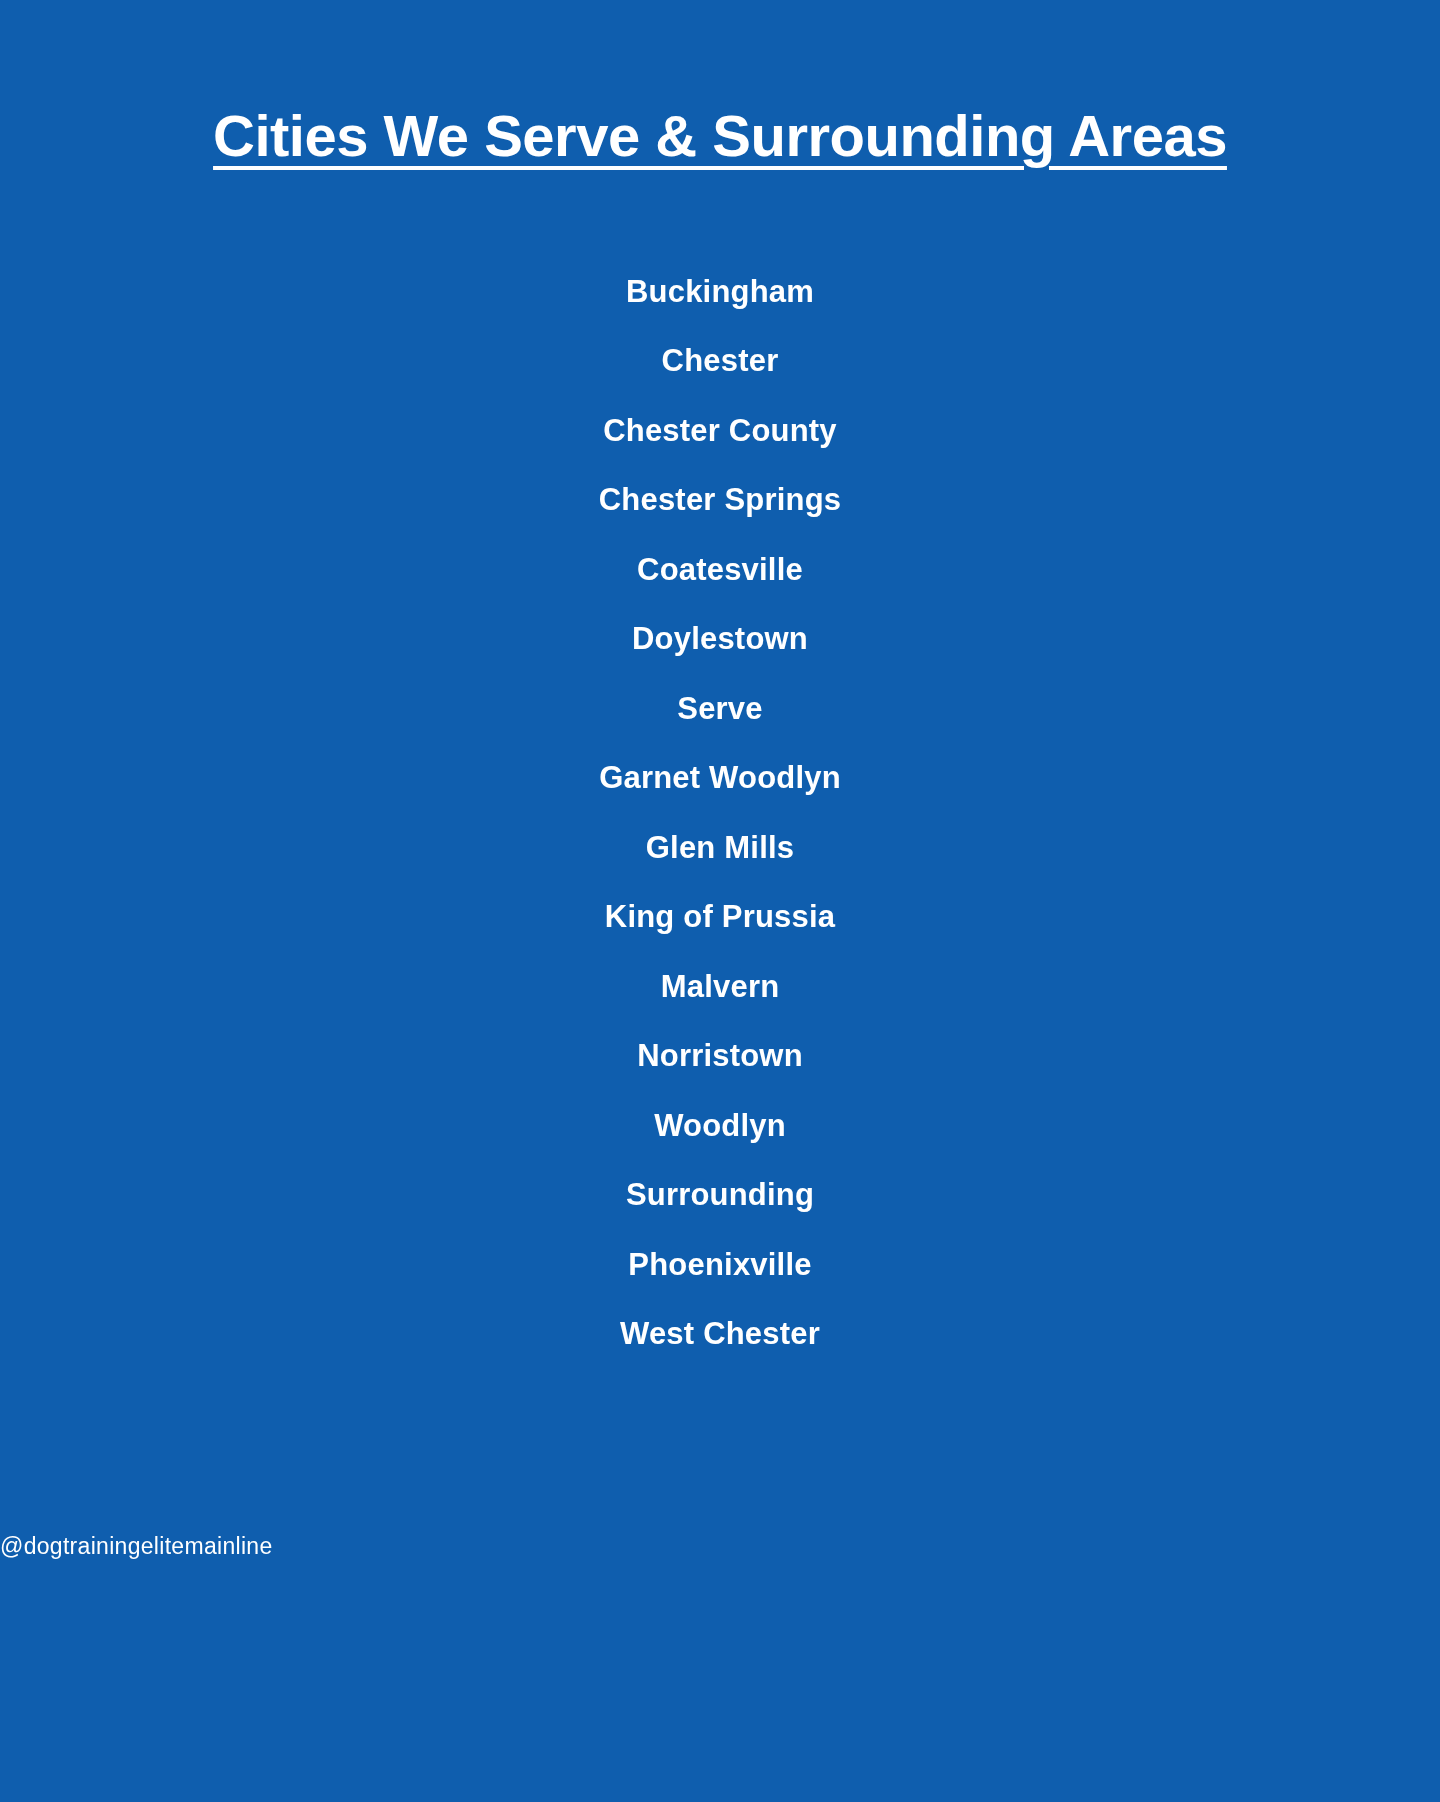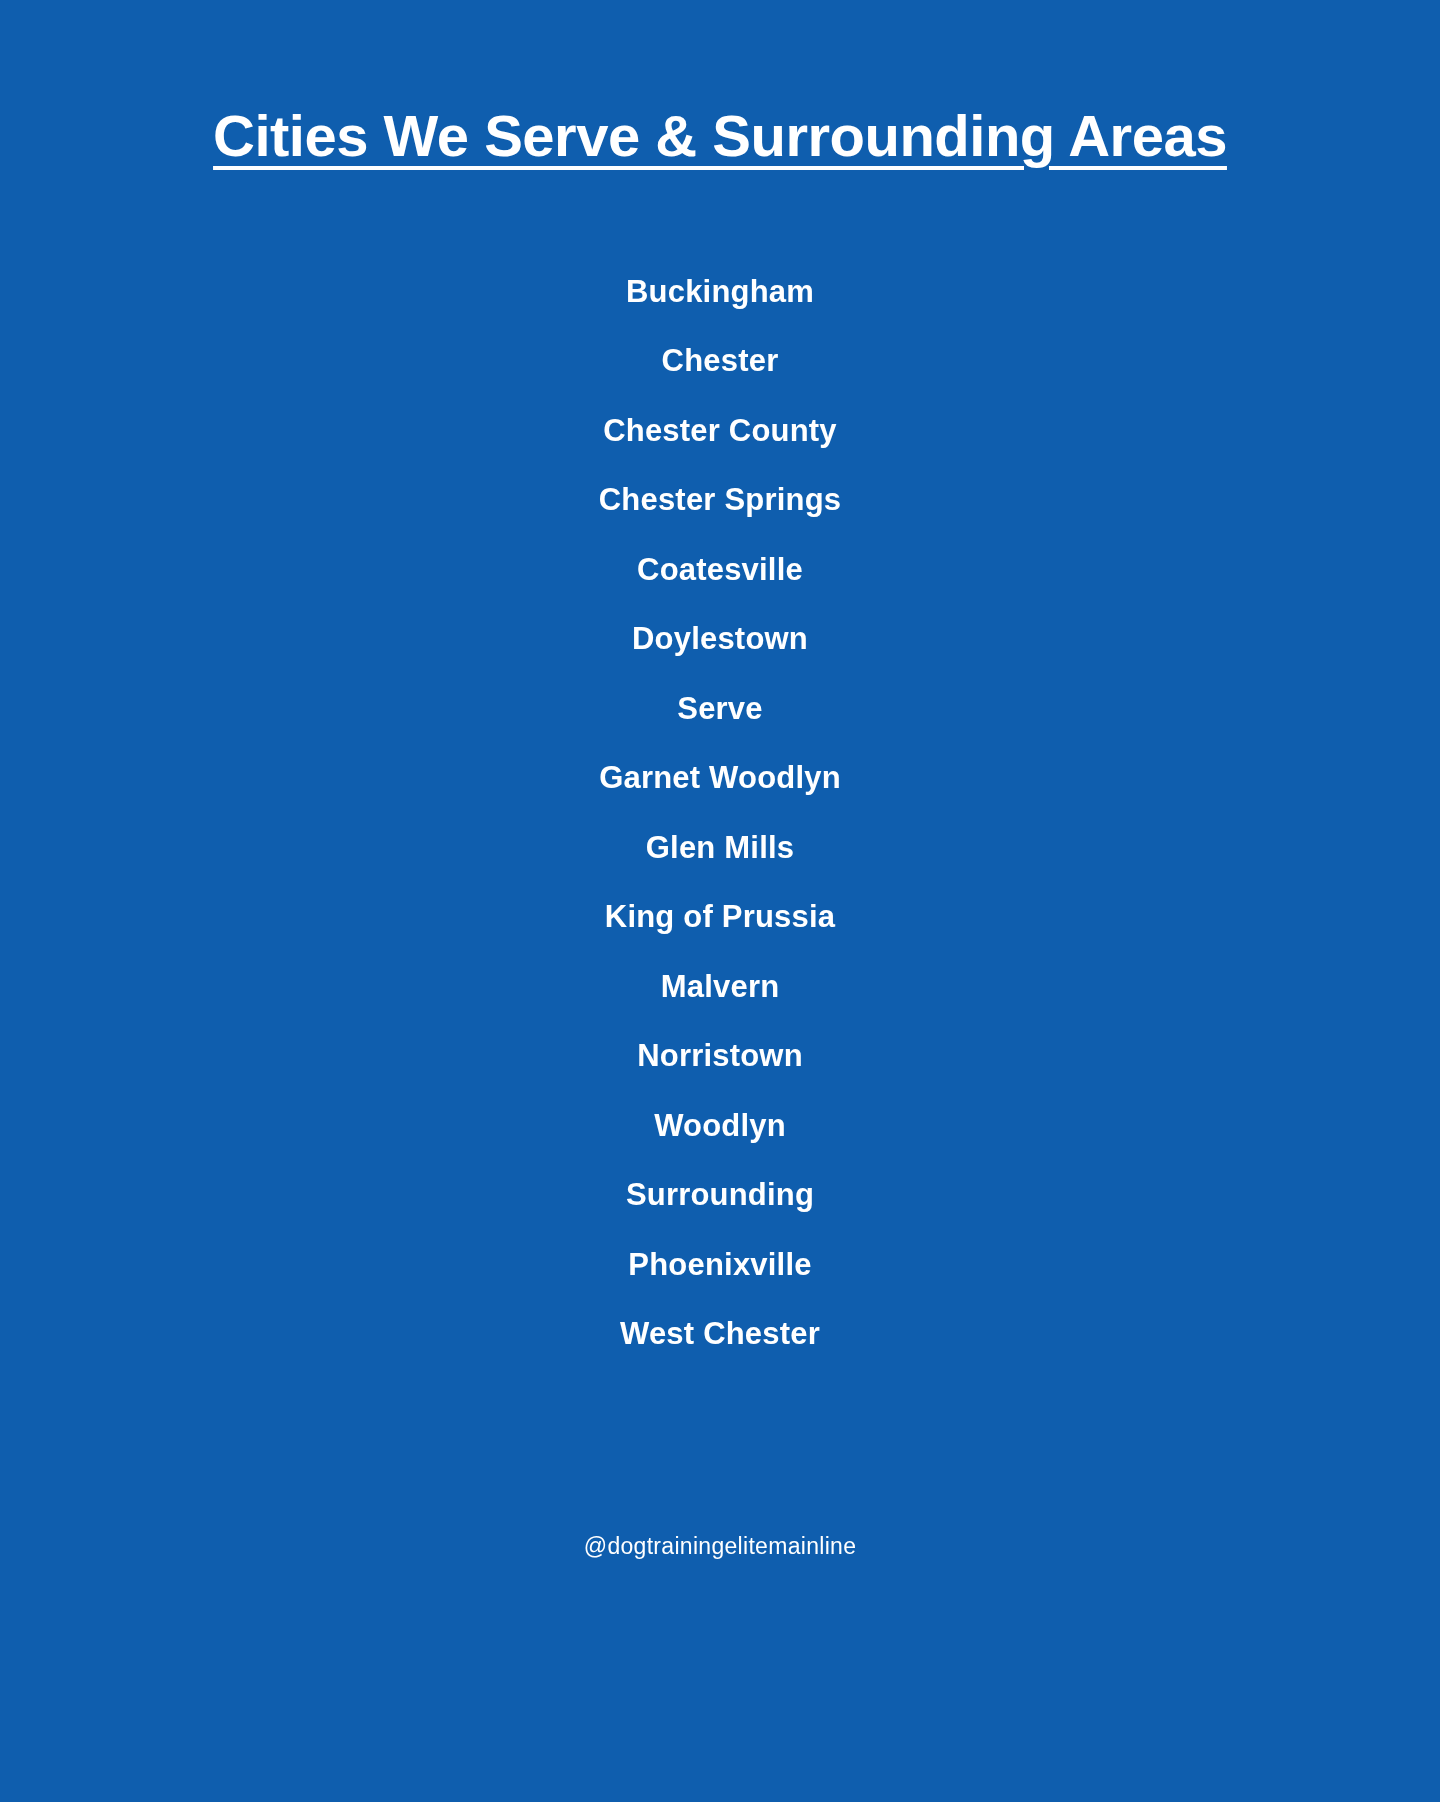--- a/index.html
+++ b/index.html
@@ -55,21 +55,21 @@
     text-align: left;
     padding: 0;
     margin: 0 0 38.5px 0;
     white-space: nowrap;
   }
   .handle {
     position: absolute;
     left: 0;
     right: 0;
     bottom: 242px;
-    text-align: center;
+    text-align: left;
     color: #ffffff;
     font-size: 23px;
     font-weight: 400;
     letter-spacing: 0.3px;
   }
 </style>
 </head>
 <body>
 
 <div class="page">

